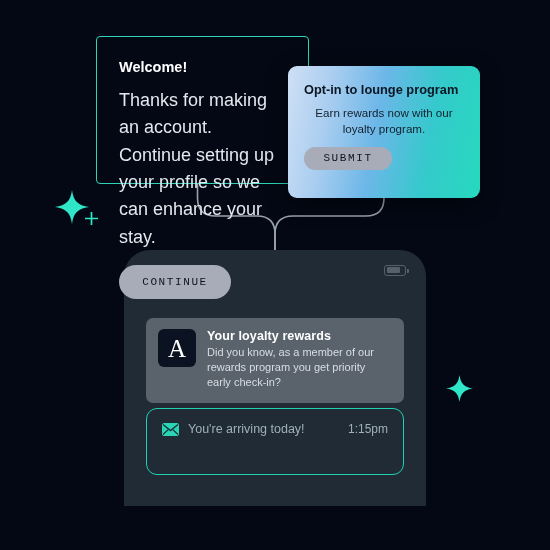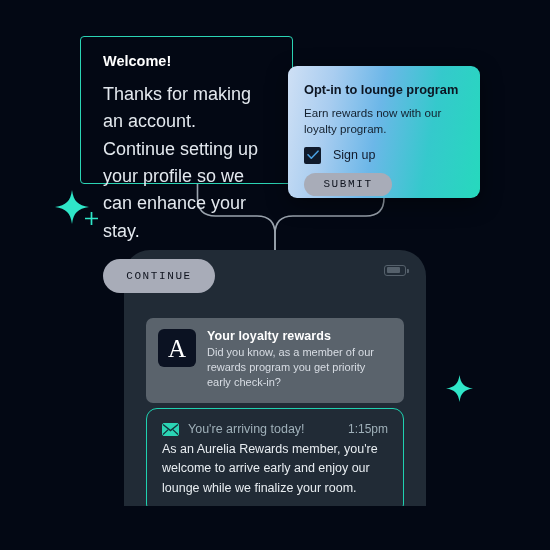--- a/index.html
+++ b/index.html
@@ -135,21 +135,21 @@
     width: 258px;
     box-sizing: border-box;
     border: 1.5px solid #1fd1b0;
     border-radius: 11px;
     padding: 13px 15px 16px 15px;
   }
   #msg-head {
     display: flex;
     align-items: center;
     justify-content: space-between;
-    margin-bottom: 4px;
+    margin-bottom: 22px;
   }
   #msg-head-left {
     display: flex;
     align-items: center;
     gap: 9px;
   }
   #msg-subject {
     color: #9fb0b9;
     font-size: 12.5px;
   }
@@ -159,29 +159,29 @@
   }
   #msg-body {
     color: #e8edf1;
     font-size: 12.5px;
     line-height: 1.55;
   }
 
   
   #welcome-card {
     position: absolute;
-    left: 80px;
+    left: 96px;
     top: 36px;
     width: 213px;
     height: 148px;
     box-sizing: border-box;
     border: 1.5px solid #2bd4b4;
     border-radius: 4px;
     background: #030814;
-    padding: 16px 22px 0 22px;
+    padding: 22px 22px 0 22px;
   }
   #welcome-title {
     color: #ffffff;
     font-size: 14.5px;
     font-weight: bold;
     margin: 0 0 12px 0;
   }
   #welcome-body {
     color: #e3e8ee;
     font-size: 18px;
@@ -223,20 +223,21 @@
     color: #0c1522;
     font-size: 12.8px;
     font-weight: bold;
     margin: 0 0 8px 0;
   }
   #loyalty-body {
     color: #13202e;
     font-size: 11.6px;
     line-height: 1.42;
     margin: 0 0 9px 0;
+    text-align: center;
   }
   #signup-row {
     display: flex;
     align-items: center;
     gap: 12px;
     margin-bottom: 9px;
   }
   #signup-checkbox {
     width: 17px; height: 17px;
     background: #101a2b;
@@ -294,41 +295,32 @@
         <div id="msg-head-left">
           <svg width="17" height="13" viewBox="0 0 17 13">
             <rect x="0.5" y="0.5" width="16" height="12" rx="1.5" fill="#2bd4b4" stroke="#2bd4b4"></rect>
             <path d="M1 1.5 L8.5 7.5 L16 1.5" fill="none" stroke="#15303a" stroke-width="1.4"></path>
             <path d="M1 11.5 L6.2 6.6 M16 11.5 L10.8 6.6" fill="none" stroke="#15303a" stroke-width="1.2"></path>
           </svg>
           <span id="msg-subject">You're arriving today!</span>
         </div>
         <span id="msg-time">1:15pm</span>
       </div>
-      <div id="msg-body">As an Aurelia Rewards member, you're welcome to arrive early and enjoy our lounge while we finalize your room.</div>
     </div>
   </div>
 
   <div id="welcome-card">
     <h2 id="welcome-title">Welcome!</h2>
     <p id="welcome-body">Thanks for making an account. Continue setting up your profile so we can enhance your stay.</p>
     <button id="continue-btn" class="pill-btn">CONTINUE</button>
   </div>
 
   <div id="loyalty-card">
     <h2 id="loyalty-title">Opt-in to lounge program</h2>
     <p id="loyalty-body">Earn rewards now with our loyalty program.</p>
-    <div id="signup-row">
-      <span id="signup-checkbox">
-        <svg width="12" height="10" viewBox="0 0 12 10">
-          <path d="M1 4.8 L4.3 8.2 L11 1.2" fill="none" stroke="#4a9fe0" stroke-width="1.6" stroke-linecap="round" stroke-linejoin="round"></path>
-        </svg>
-      </span>
-      <span id="signup-label">Sign up</span>
-    </div>
     <button id="submit-btn" class="pill-btn">SUBMIT</button>
   </div>
 
   <div class="sparkle" style="left:55px; top:190px;">
     <svg width="34" height="34" viewBox="0 0 34 34">
       <path d="M17 0 C18.6 11.2 22.8 15.4 34 17 C22.8 18.6 18.6 22.8 17 34 C15.4 22.8 11.2 18.6 0 17 C11.2 15.4 15.4 11.2 17 0 Z" fill="#2fe6c8"></path>
     </svg>
   </div>
   <div class="sparkle" style="left:84px; top:211px;">
     <svg width="15" height="15" viewBox="0 0 15 15">

